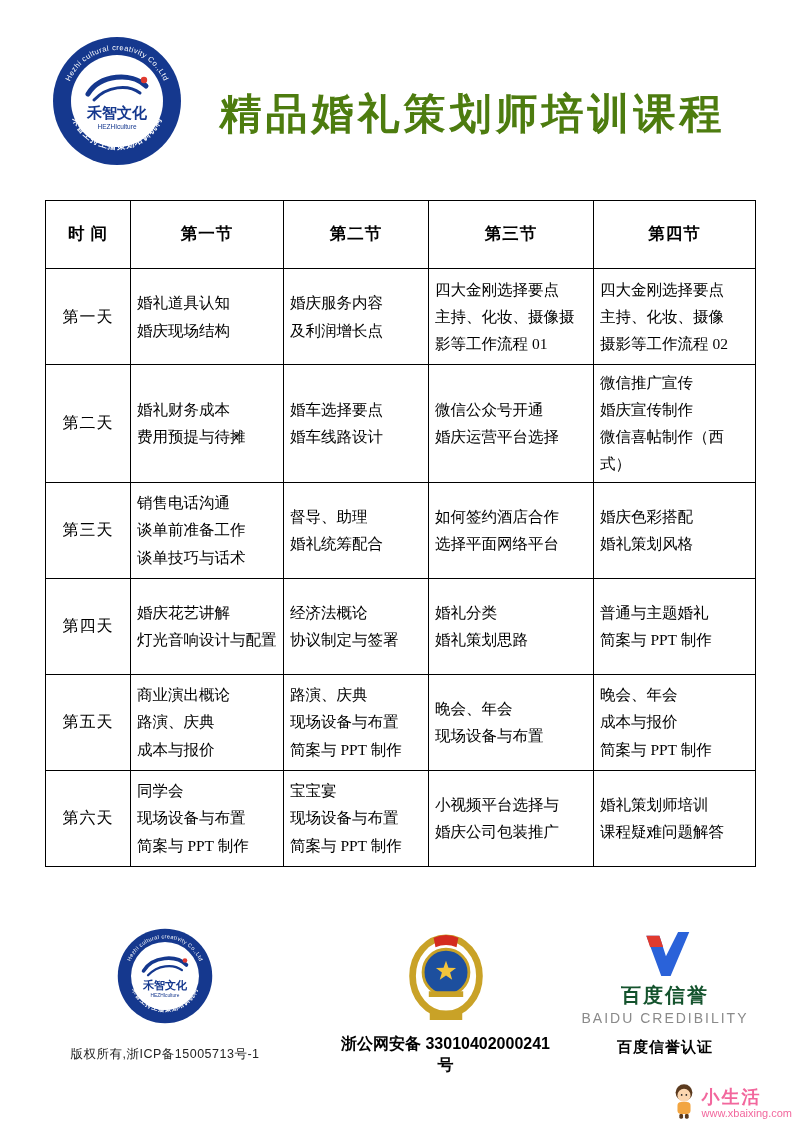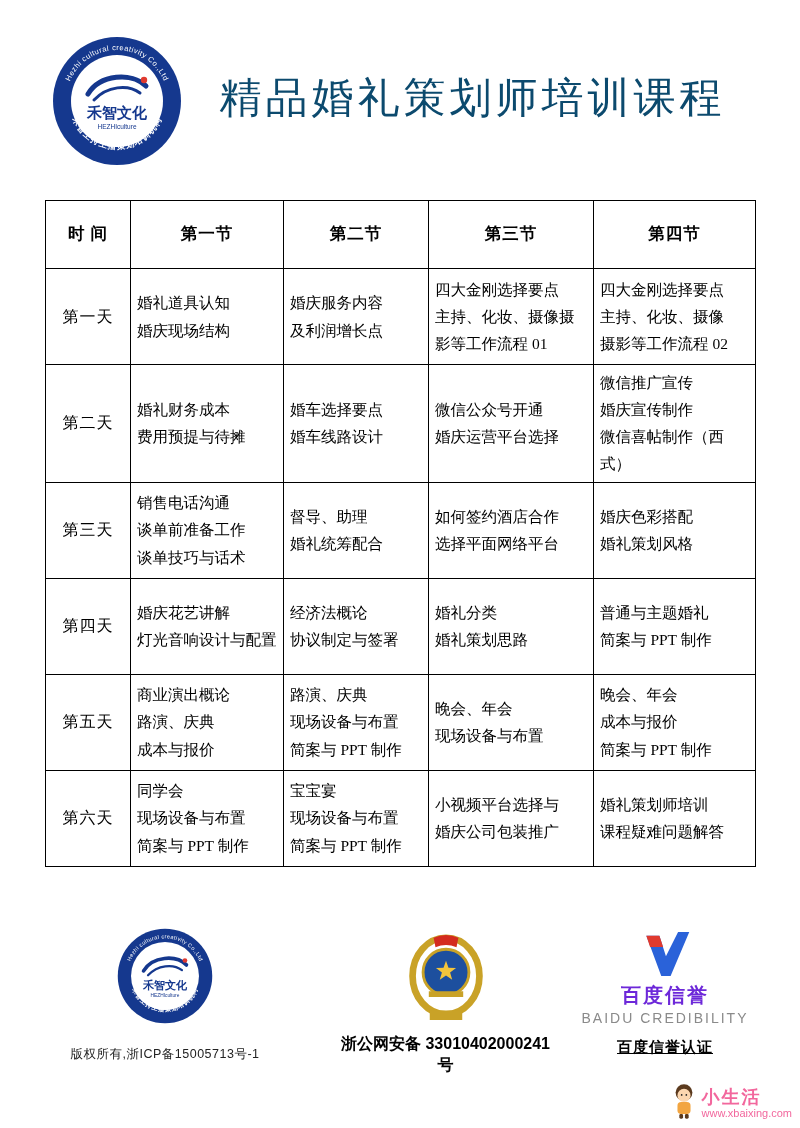--- a/index.html
+++ b/index.html
@@ -13,24 +13,24 @@
     font-family: "Liberation Sans", "DejaVu Sans", sans-serif;
     color: #000;
     overflow: hidden;
   }
 
   
   .header-logo { position:absolute; left:52px; top:36px; width:130px; height:130px; }
   .header-logo svg { width:130px; height:130px; display:block; }
   .page-title {
     position:absolute; left:185px; right:40px; top:70px;
-    margin:0; text-align:center;
-    font-size:42px; font-weight:normal; letter-spacing:4px;
+    margin:16px; text-align:center;
+    font-size:42px; font-weight:bold; letter-spacing:4px;
     font-family:"Liberation Sans","DejaVu Sans",sans-serif;
-    color:#0c4a6e;
+    color:#4d7c0f;
   }
 
   
   table.course {
     position:absolute; top:200px; left:45px;
     border-collapse:collapse; table-layout:fixed;
     width:710px;
     font-family:"Liberation Serif","DejaVu Serif",serif;
   }
   table.course th, table.course td {
@@ -54,23 +54,23 @@
   }
   .footer-block { text-align:center; }
   .footer-block.left  { width:230px; }
   .footer-block.mid   { width:220px;margin-left:31px; }
   .footer-block.right { width:170px; }
   .footer-logo svg { width:96px; height:96px; display:block; margin:0 auto; }
   .police-badge svg { width:86px; height:96px; display:block; margin:0 auto; }
   .copyright-text { margin-top:22px; font-size:12.5px; color:#222; letter-spacing:0.5px; }
   .police-caption { margin-top:10px; font-size:16px; font-weight:bold; color:#000; }
   .baidu-logo svg { width:56px; height:52px; display:block; margin:0 auto; }
-  .baidu-name { color:#6d28d9; font-weight:bold; font-size:20px; letter-spacing:2px; margin-top:2px; }
+  .baidu-name { color:#14532d; font-weight:bold; font-size:20px; letter-spacing:2px; margin-top:2px; }
   .baidu-name-en { color:#8a8a8a; font-size:14px; letter-spacing:2px; margin-top:1px; }
-  .baidu-caption { margin-top:12px; font-size:15px; font-weight:bold; color:#000; letter-spacing:1px;text-decoration:underline; }
+  .baidu-caption { margin-top:12px; font-size:15px; font-weight:bold; color:#000; letter-spacing:1px; }
 
   
   .watermark {
     position:absolute; right:8px; bottom:8px;
     display:flex; align-items:flex-end; gap:4px;
   }
   .mascot svg { width:28px; height:38px; display:block; }
   .wm-texts { display:flex; flex-direction:column; align-items:flex-start; line-height:1.15; }
   .wm-name { color:#f2679d; font-size:18px; font-weight:bold; letter-spacing:2px; }
   .wm-url  { color:#f2679d; font-size:11px; }

